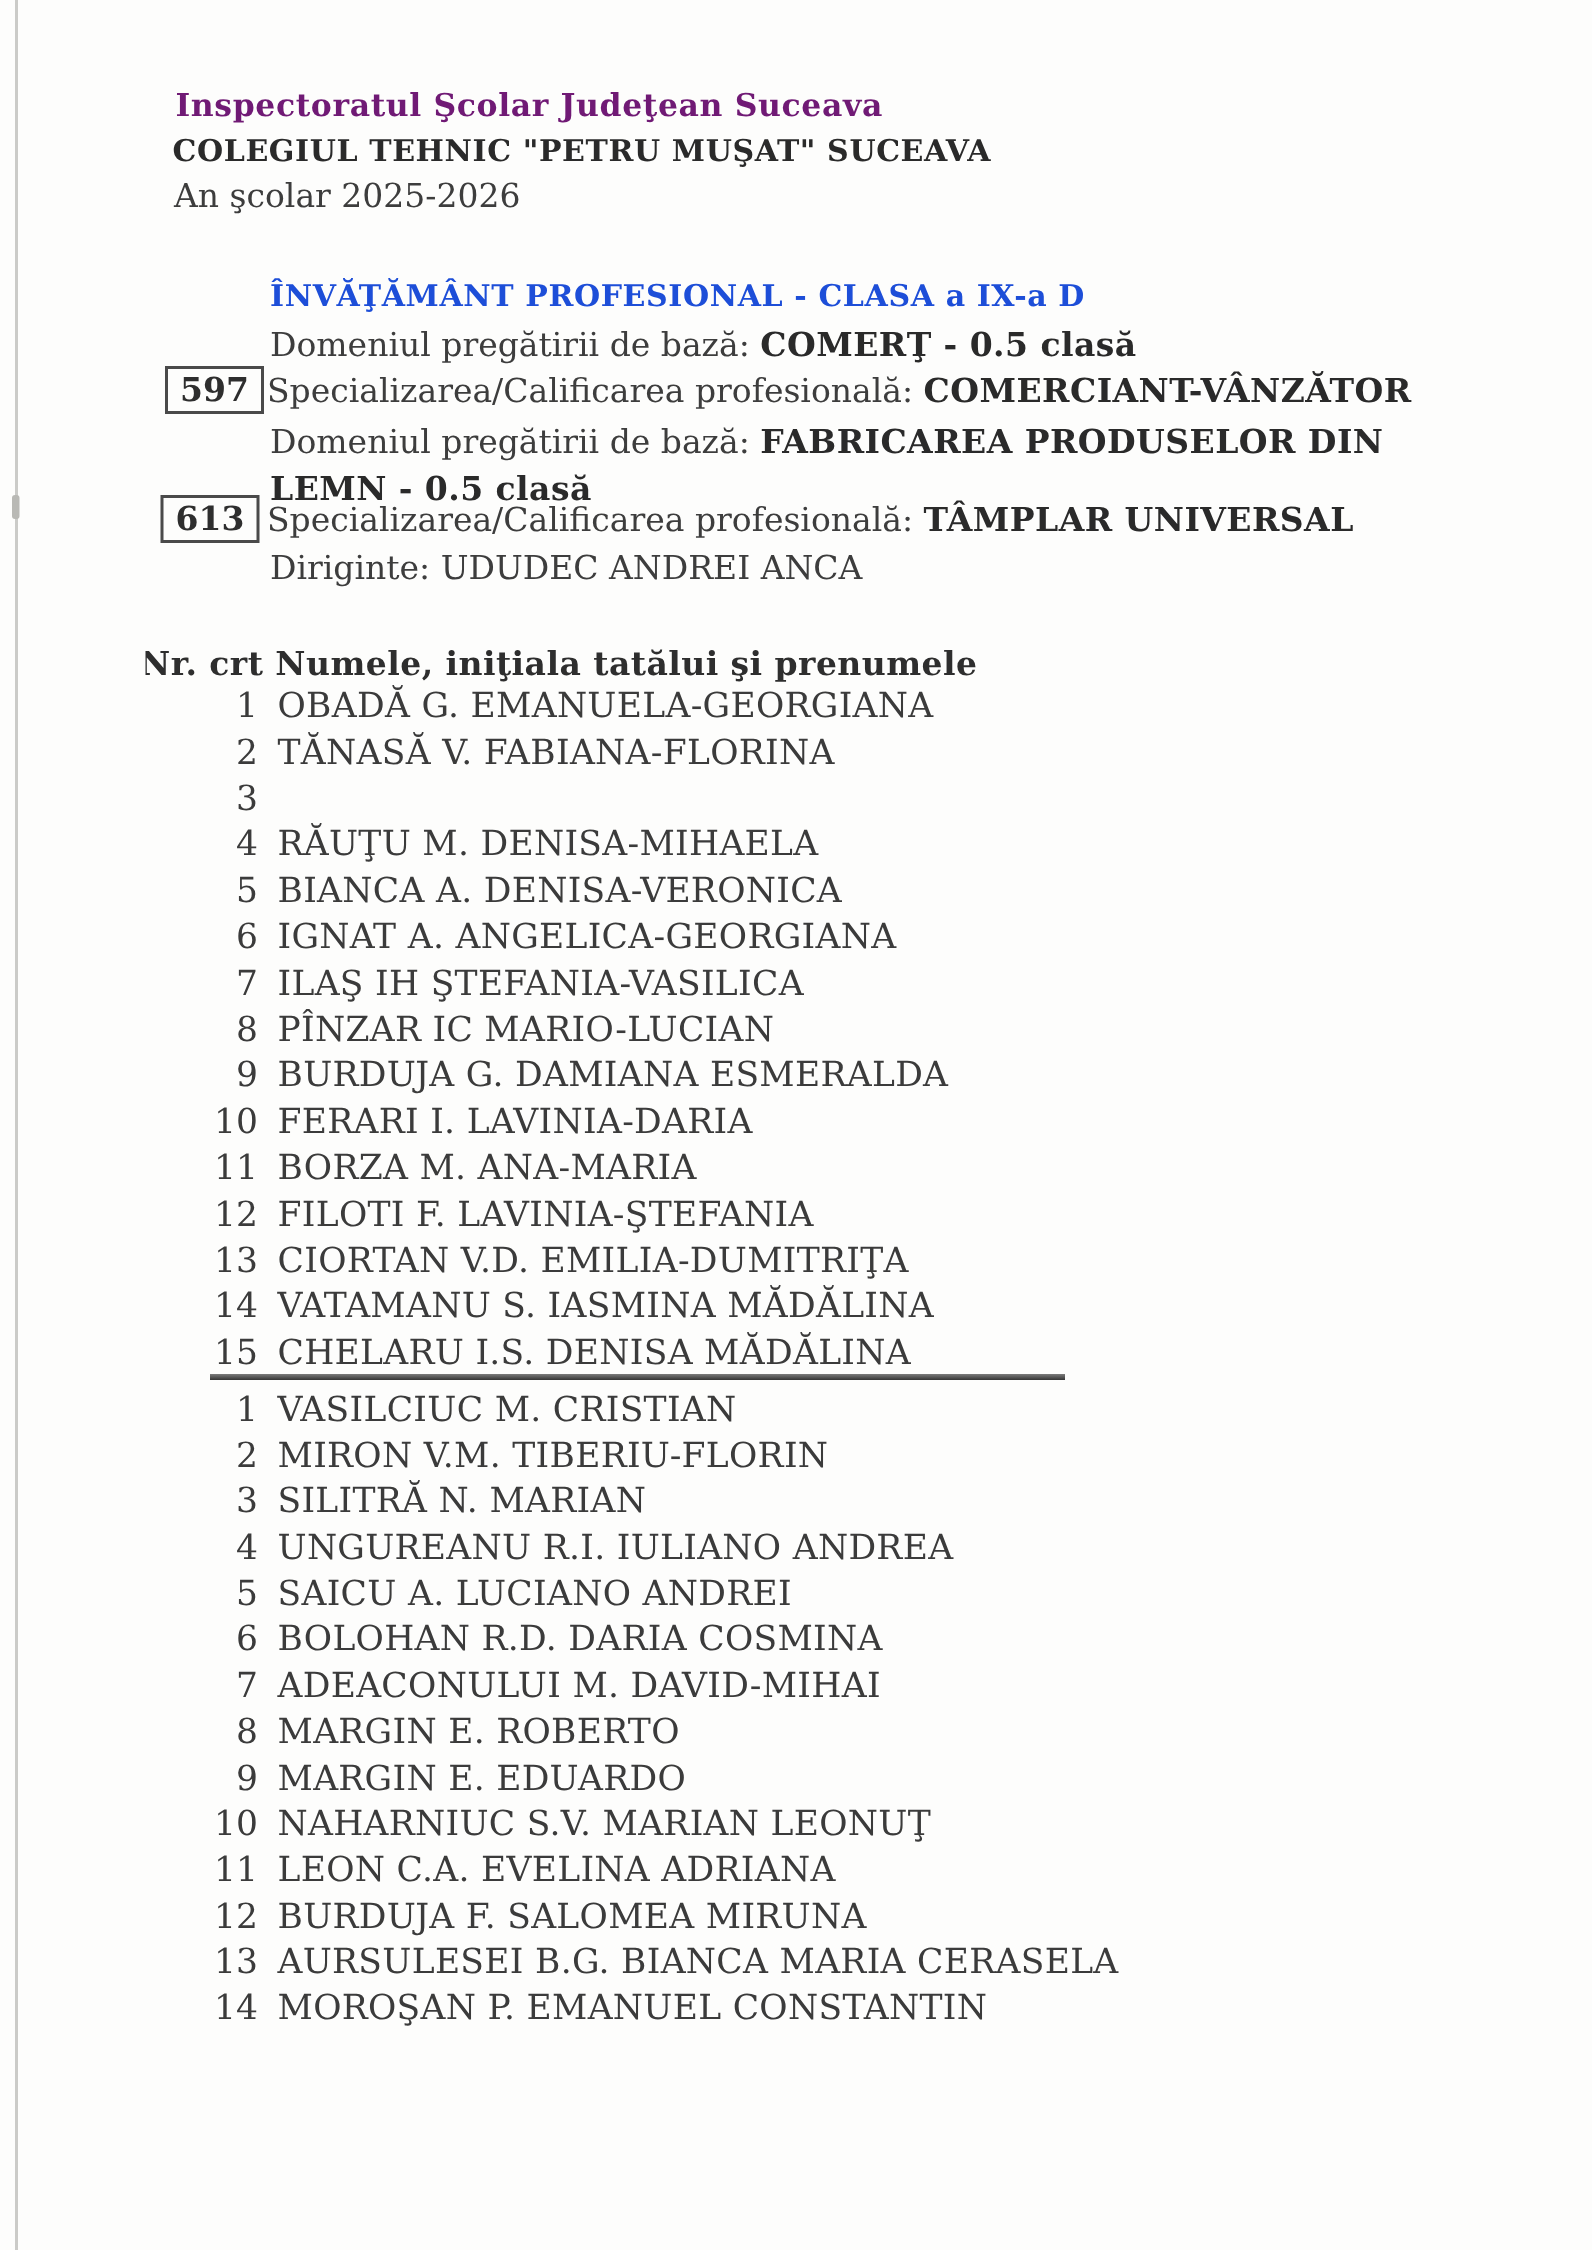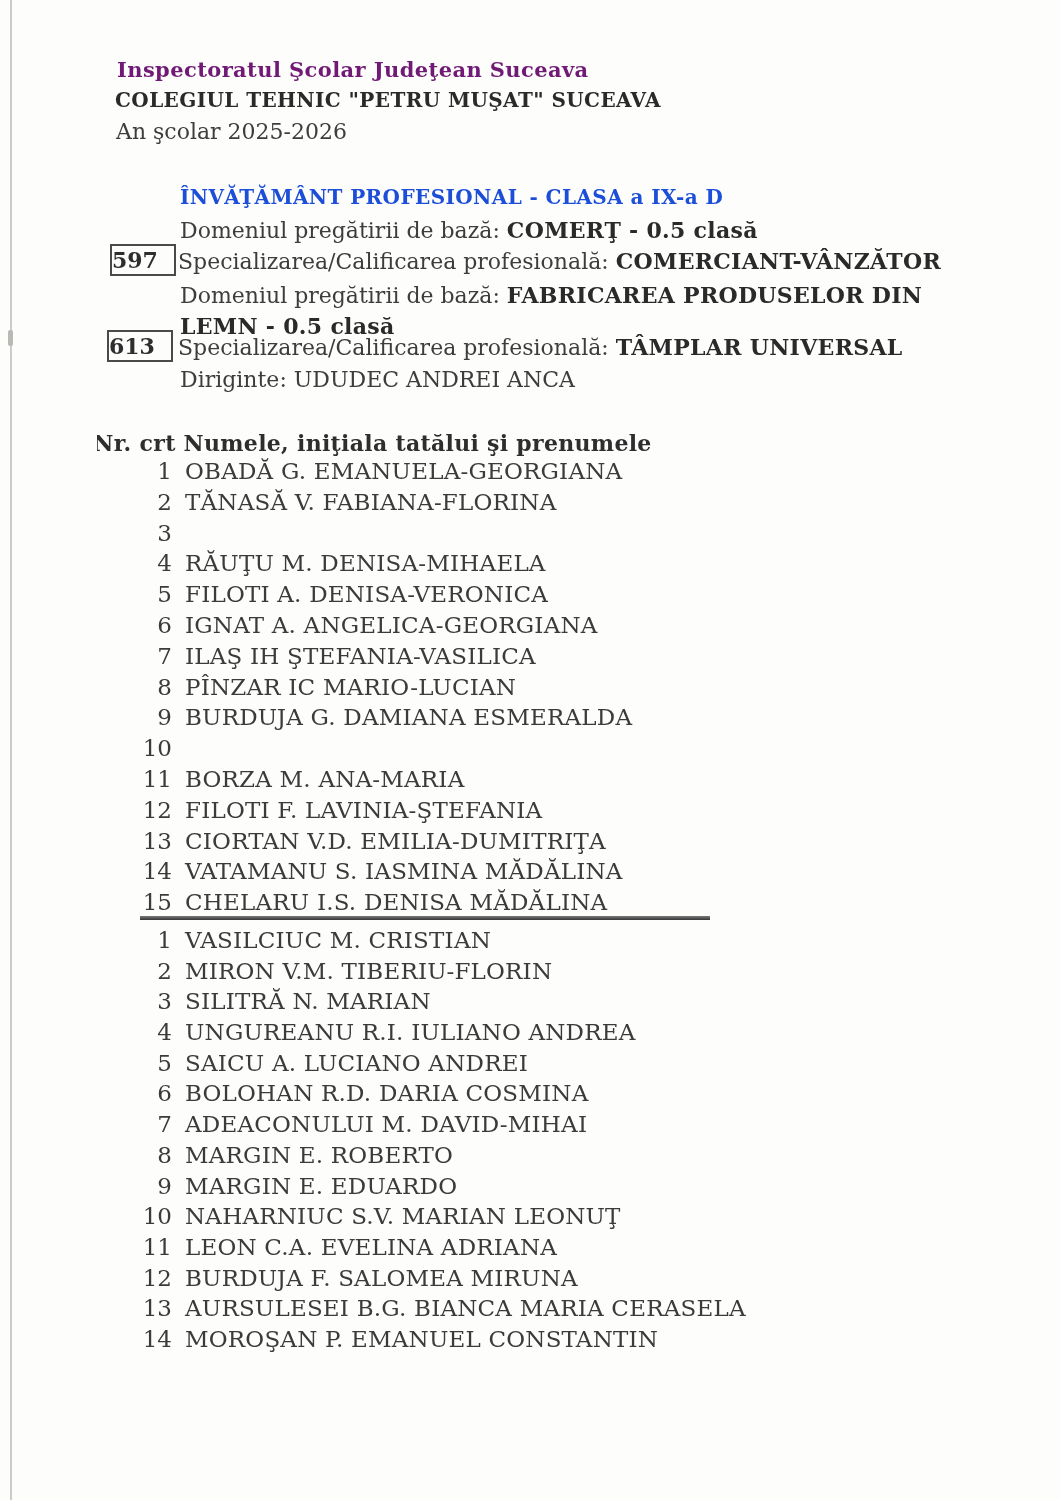--- a/index.html
+++ b/index.html
@@ -29,21 +29,21 @@
   .bodyline{font-size:22px;color:#3d3d3d;}
   .bodyline b{color:#2a2a2a;letter-spacing:.3px;}
   .domain1{left:180px;top:217px;}
   .spec1{left:178px;top:248px;}
   .domain2{left:180px;top:280px;width:806px;white-space:normal;line-height:30px;}
   .spec2{left:178px;top:334px;}
   .diriginte{left:180px;top:367px;}
   .codebox{
     position:absolute;width:62px;height:28px;
     border:2px solid #4a4a4a;
-    display:flex;align-items:center;
+    display:flex;align-items:center;justify-content:center;
     font-size:22px;font-weight:bold;color:#2e2e2e;
     background:#fdfdfc;
   }
   .box-597{left:110px;top:244px;}
   .box-613{left:107px;top:330px;}
   .list-header-wrap{
     position:absolute;left:97px;top:430px;overflow:hidden;
     height:30px;width:560px;
   }
   .list-header{
@@ -106,40 +106,41 @@
       </div>
       <div class="row">
         <span class="num">3</span>
       </div>
       <div class="row">
         <span class="num">4</span>
         <span class="name">RĂUŢU M. DENISA-MIHAELA</span>
       </div>
       <div class="row">
         <span class="num">5</span>
-        <span class="name">FILOTI A. DENISA-VERONICA</span>
+        <span class="name">BIANCA A. DENISA-VERONICA</span>
       </div>
       <div class="row">
         <span class="num">6</span>
         <span class="name">IGNAT A. ANGELICA-GEORGIANA</span>
       </div>
       <div class="row">
         <span class="num">7</span>
         <span class="name">ILAŞ IH ŞTEFANIA-VASILICA</span>
       </div>
       <div class="row">
         <span class="num">8</span>
         <span class="name">PÎNZAR IC MARIO-LUCIAN</span>
       </div>
       <div class="row">
         <span class="num">9</span>
         <span class="name">BURDUJA G. DAMIANA ESMERALDA</span>
       </div>
       <div class="row">
         <span class="num">10</span>
+        <span class="name">FERARI I. LAVINIA-DARIA</span>
       </div>
       <div class="row">
         <span class="num">11</span>
         <span class="name">BORZA M. ANA-MARIA</span>
       </div>
       <div class="row">
         <span class="num">12</span>
         <span class="name">FILOTI F. LAVINIA-ŞTEFANIA</span>
       </div>
       <div class="row">

